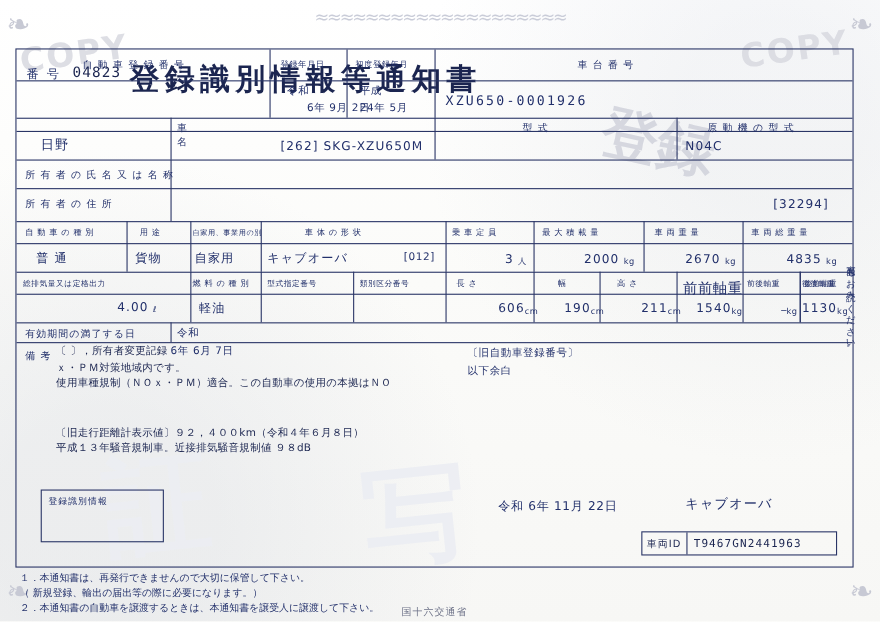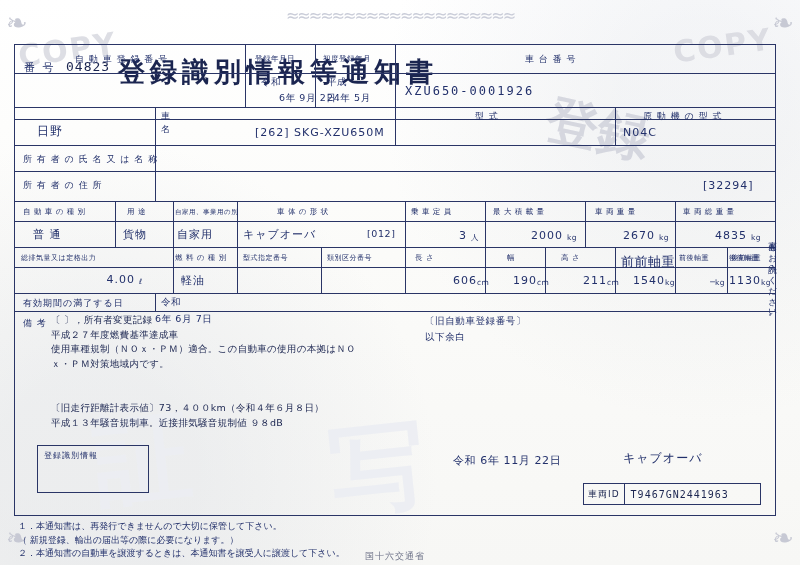--- a/index.html
+++ b/index.html
@@ -235,26 +235,25 @@
       <div class="cell lbl-sm" style="left:746px;top:233px;">kg</div>
 
       <div class="vl" style="left:140px;top:248px;height:18px;"></div>
       <div class="cell lbl" style="left:8px;top:252px;">有効期間の満了する日</div>
       <div class="cell val-sm" style="left:146px;top:251px;">令和</div>
       <div class="cell val-sm" style="left:140px;top:268px;">6年  6月  7日</div>
 
       <div class="cell lbl" style="left:8px;top:272px;">備    考</div>
       <div class="cell" id="remarks-lines" style="left:36px;top:268px;width:380px;font-size:9.5px;line-height:1.55;letter-spacing:.3px;">
           <div>〔    〕，所有者変更記録</div>
-          <div>平成２７年度燃費基準達成車</div>
+          <div>ｘ・ＰＭ対策地域内です。</div>
           <div>使用車種規制（ＮＯｘ・ＰＭ）適合。この自動車の使用の本拠はＮＯ</div>
-          <div>ｘ・ＰＭ対策地域内です。</div>
           <div>&nbsp;</div>
           <div>&nbsp;</div>
-          <div>〔旧走行距離計表示値〕73，４００km（令和４年６月８日）</div>
+          <div>〔旧走行距離計表示値〕９２，４００km（令和４年６月８日）</div>
           <div>平成１３年騒音規制車。近接排気騒音規制値  ９８dB</div>
         </div>
       <div class="cell val-sm" style="left:410px;top:270px;">〔旧自動車登録番号〕</div>
       <div class="cell val-sm" style="left:410px;top:286px;">以下余白</div>
 
       <div class="stamp-box">
         <div class="lbl">登録識別情報</div>
       </div>
 
       <div class="cell val-sm" style="left:438px;top:408px;font-size:11px;">令和  6年 11月 22日</div>

